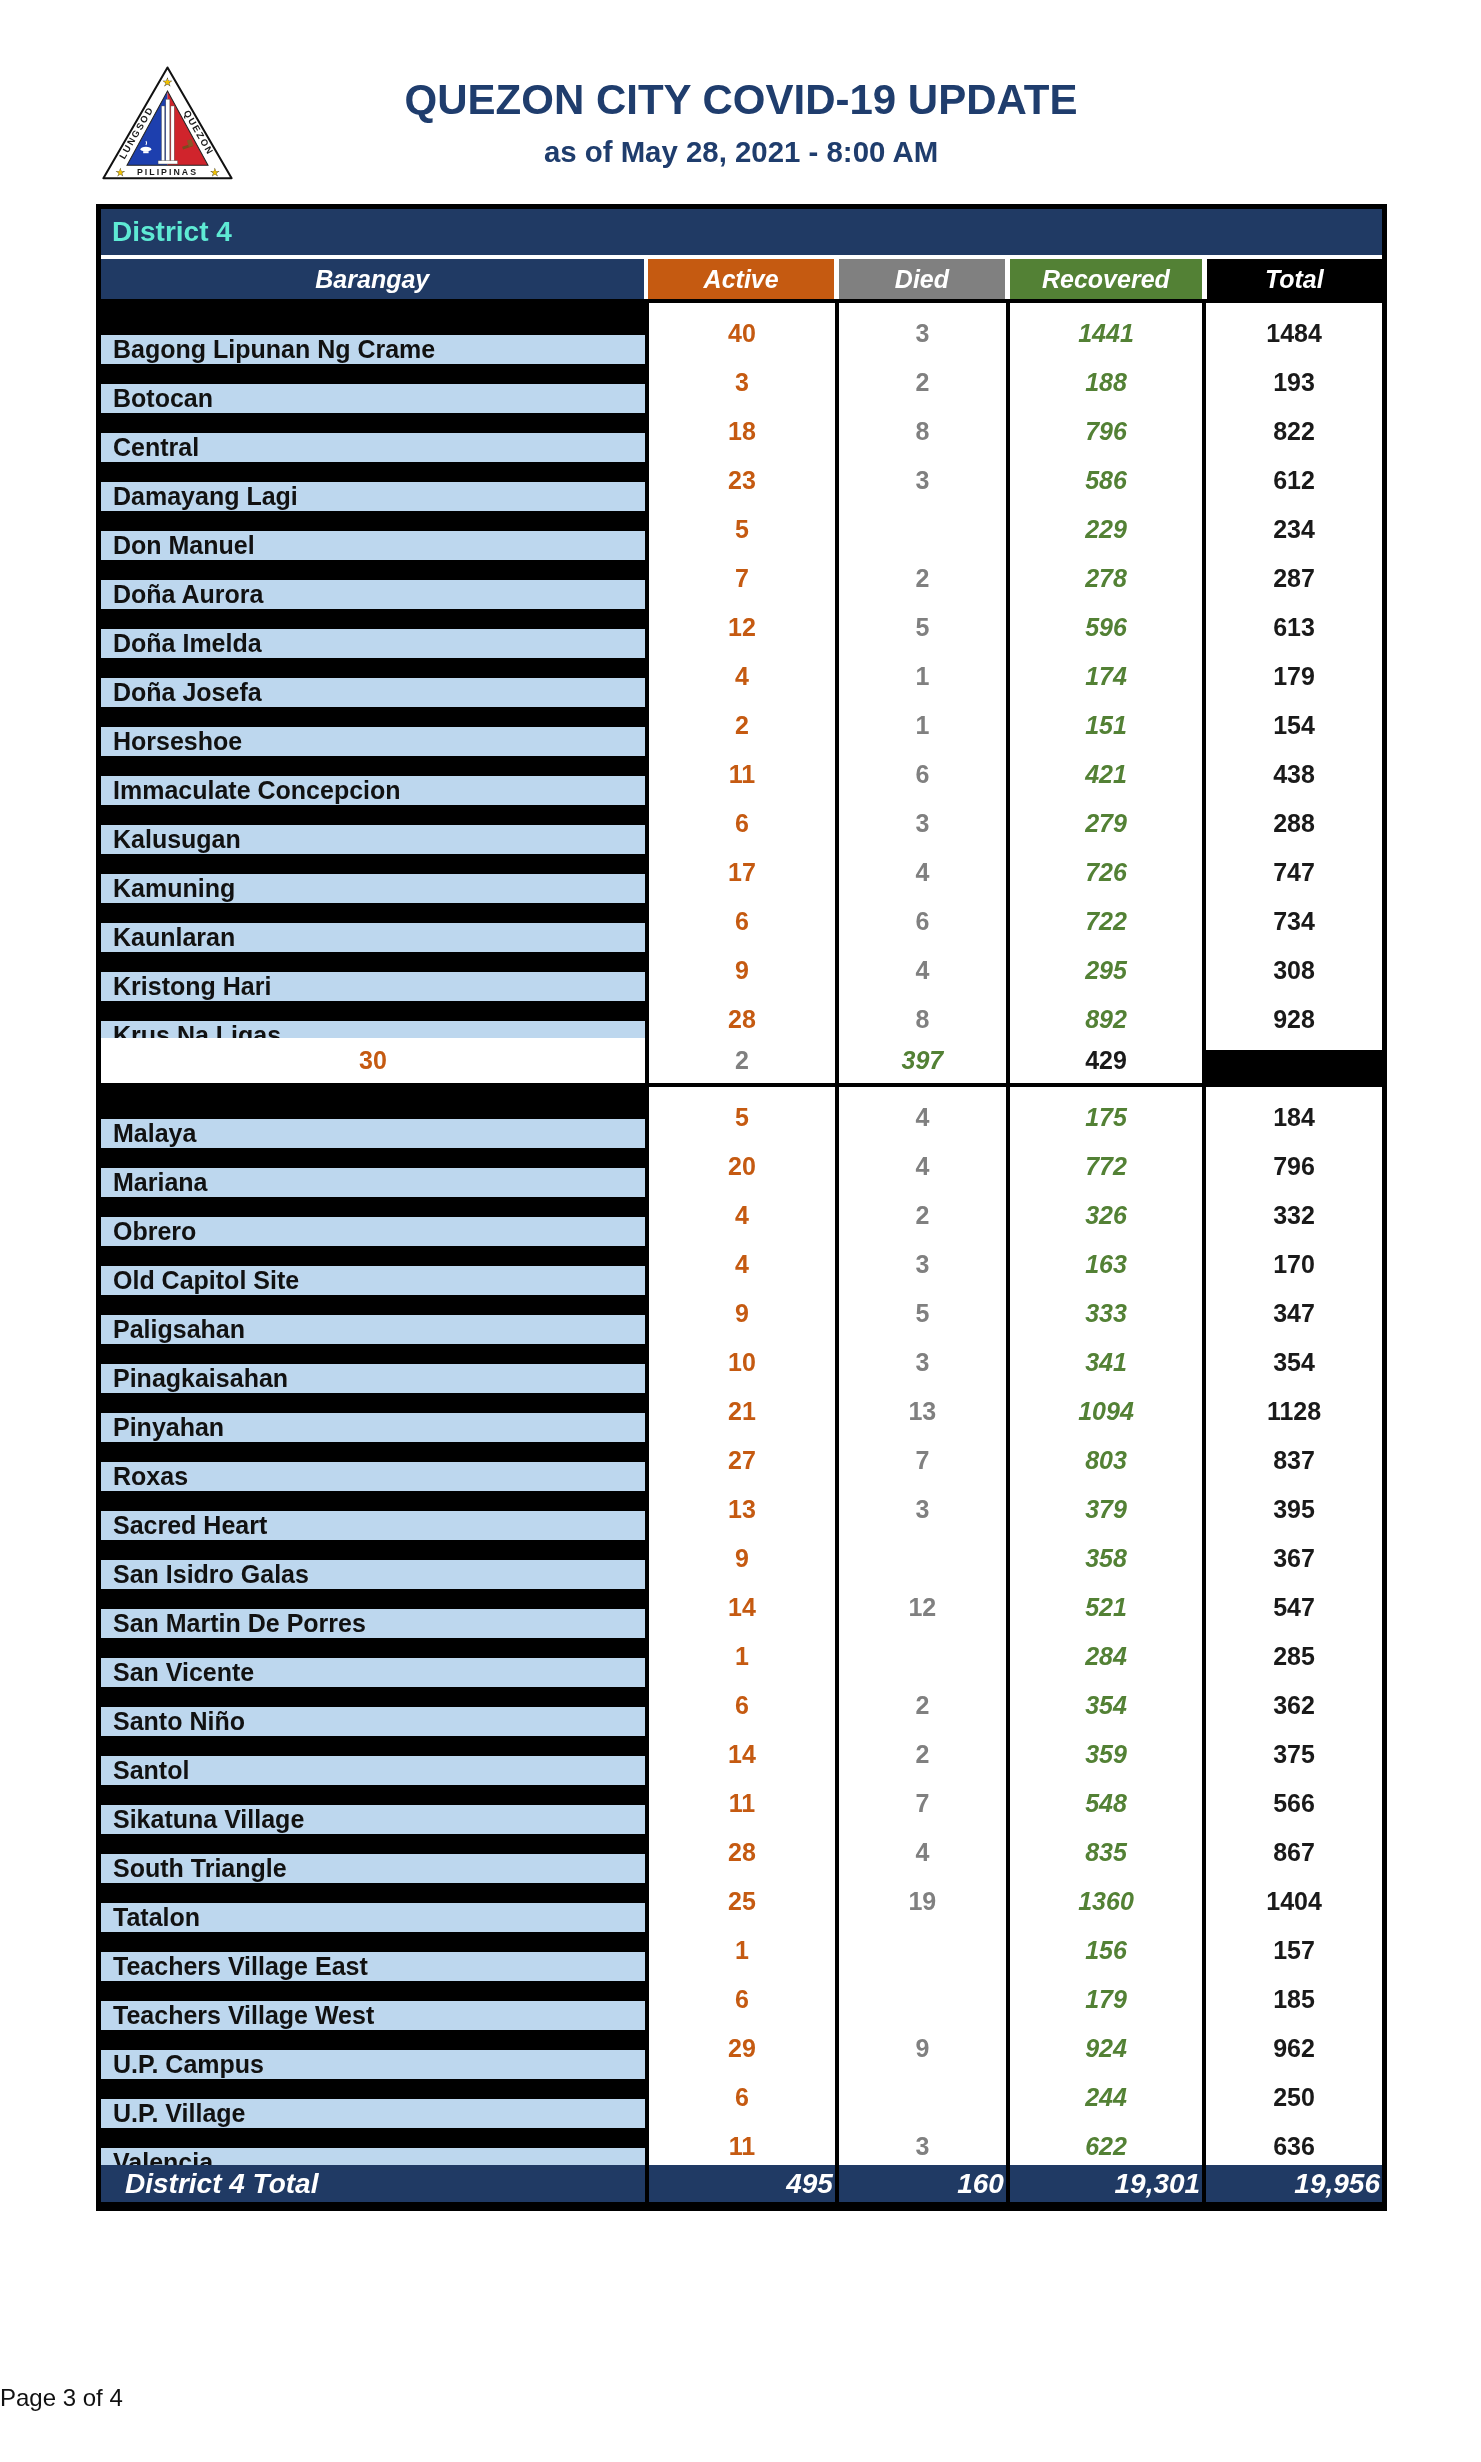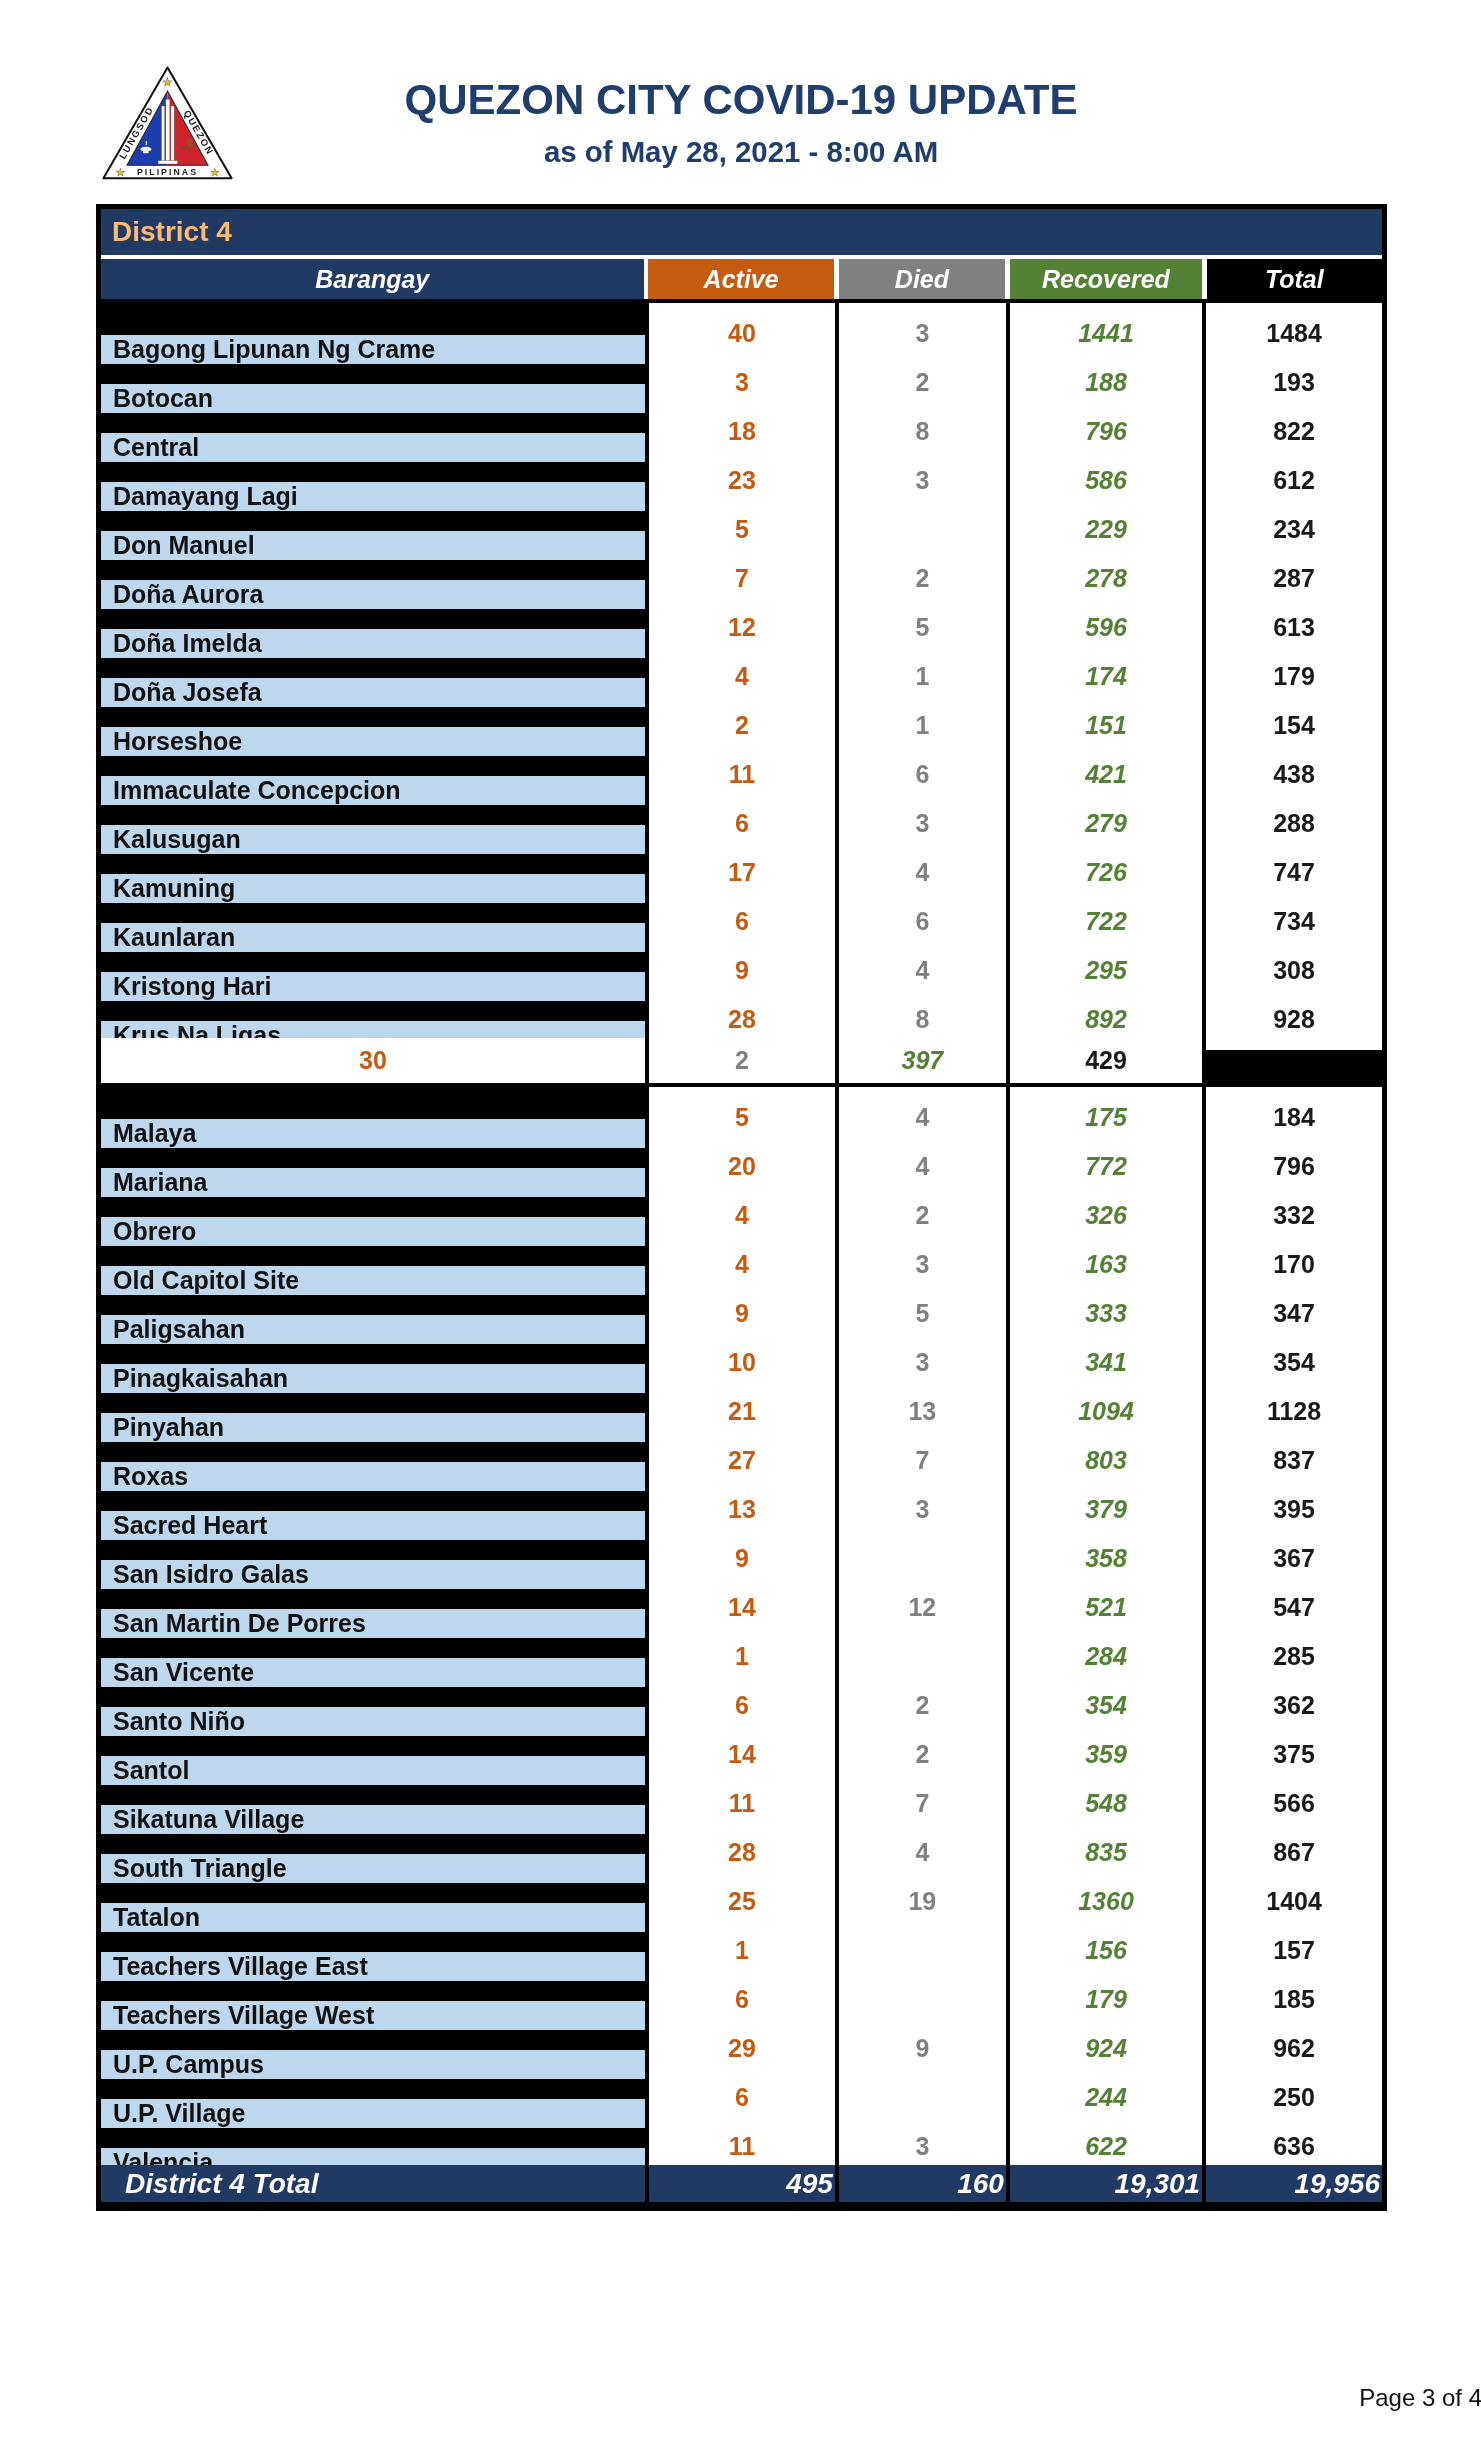--- a/index.html
+++ b/index.html
@@ -35,21 +35,21 @@
     top:204px;
     width:1291px;
     box-sizing:border-box;
     border:5.6px solid #000;
     background:#ffffff;
   }
   .district-bar{
     height:46px;
     line-height:46px;
     background:var(--navy,#203A64);
-    color:#fdba74;
+    color:#5eead4;
     font-size:28px;
     font-weight:bold;
     padding-left:11px;
   }
   .cols{
     display:grid;
     grid-template-columns:43fr 14.7fr 13.2fr 15.2fr 13.9fr;
   }
   .col-headers{
     column-gap:4.8px;
@@ -111,21 +111,21 @@
     display:flex;
     align-items:center;
   }
   .tcell.t-label{justify-content:flex-start;padding-left:24px;box-sizing:border-box;}
   .tcell.t-num{justify-content:flex-end;padding-right:2px;box-sizing:border-box;}
   
   .page-footer{
     position:absolute;
     left:0;right:0;
     top:2384px;
-    text-align:right;
+    text-align:left;
     font-size:24px;
     color:#111;
   }
 </style>
 </head>
 <body>
 
 <div class="page">
 
   <div class="report-header">

